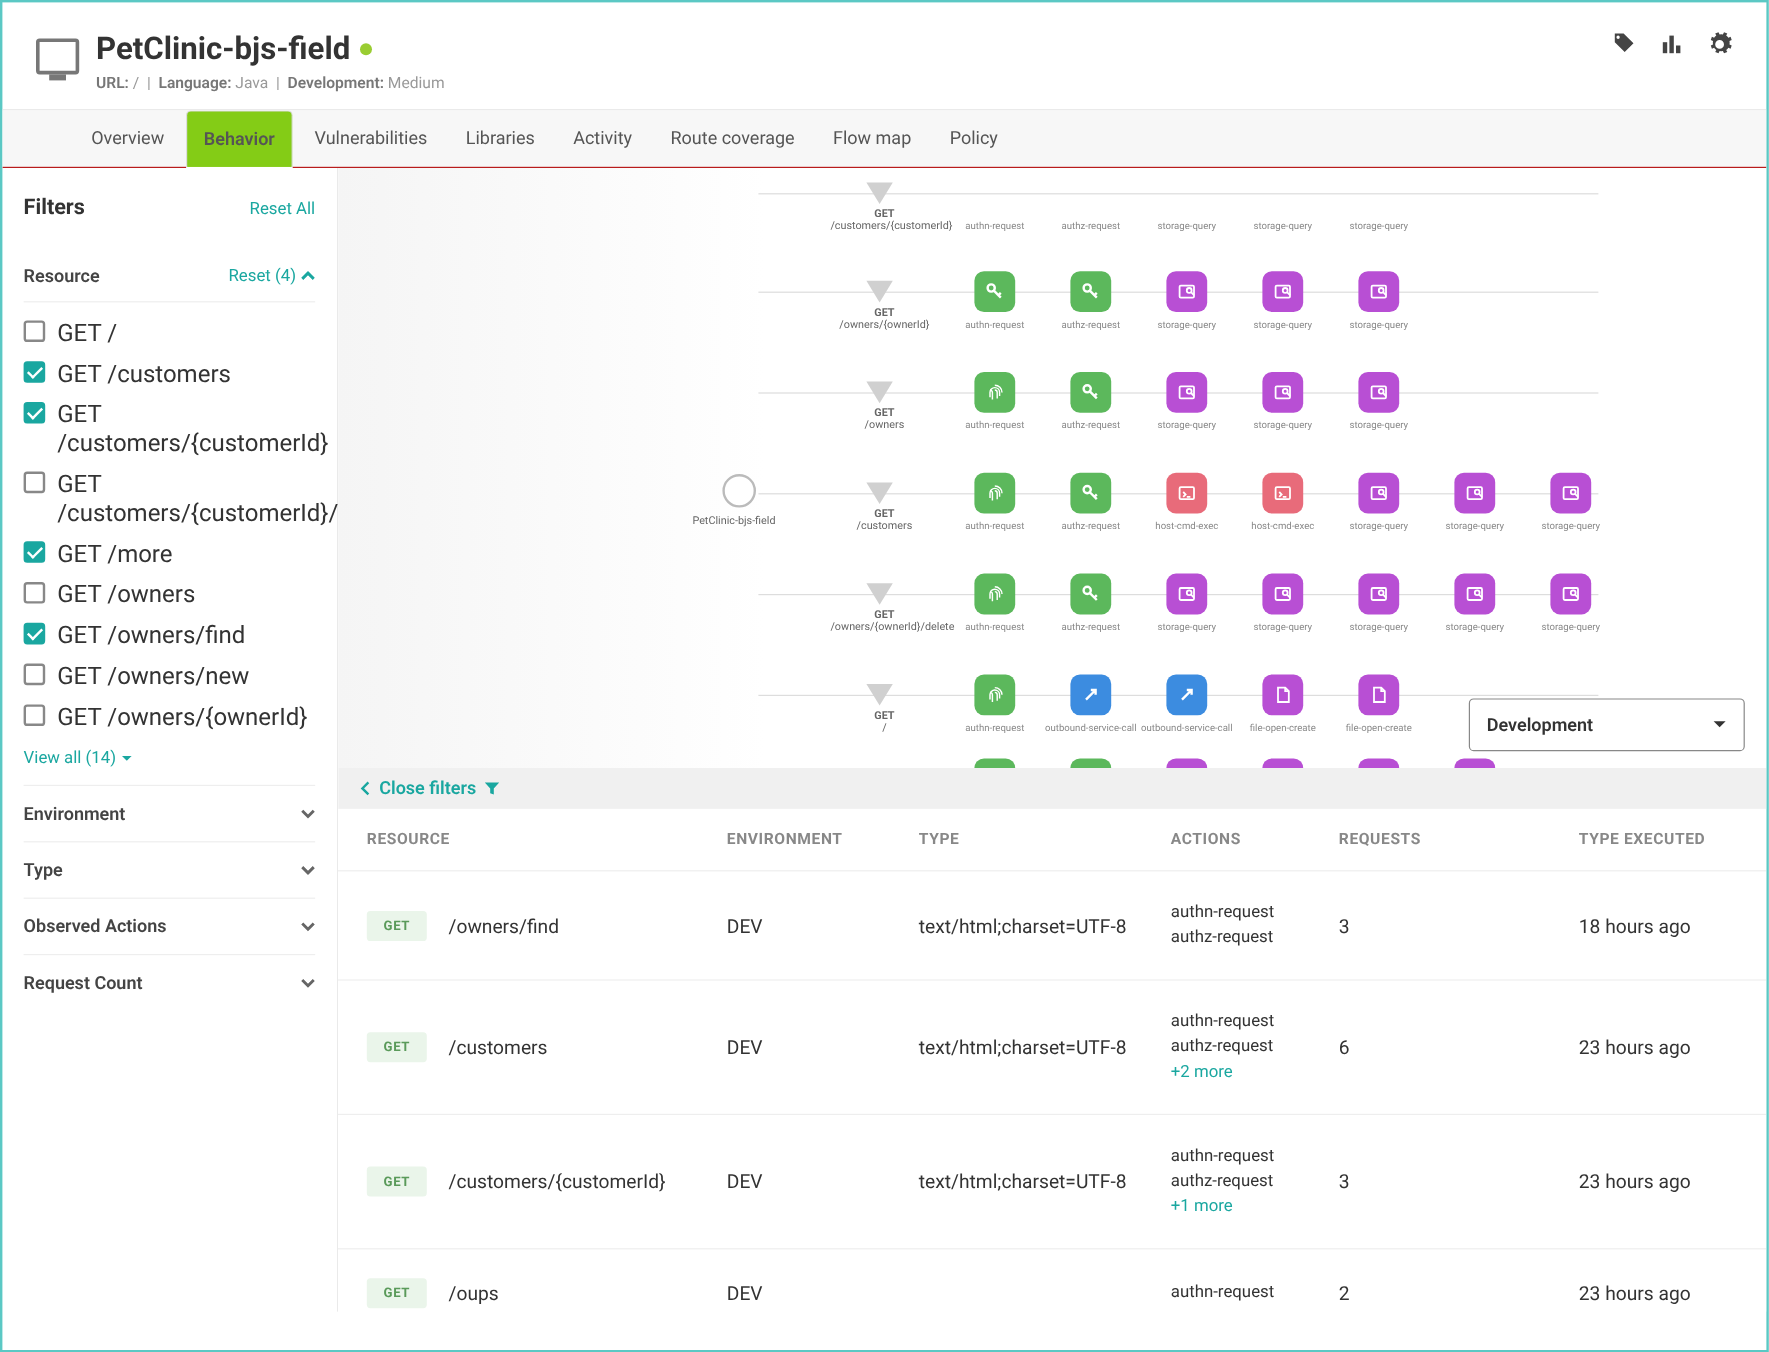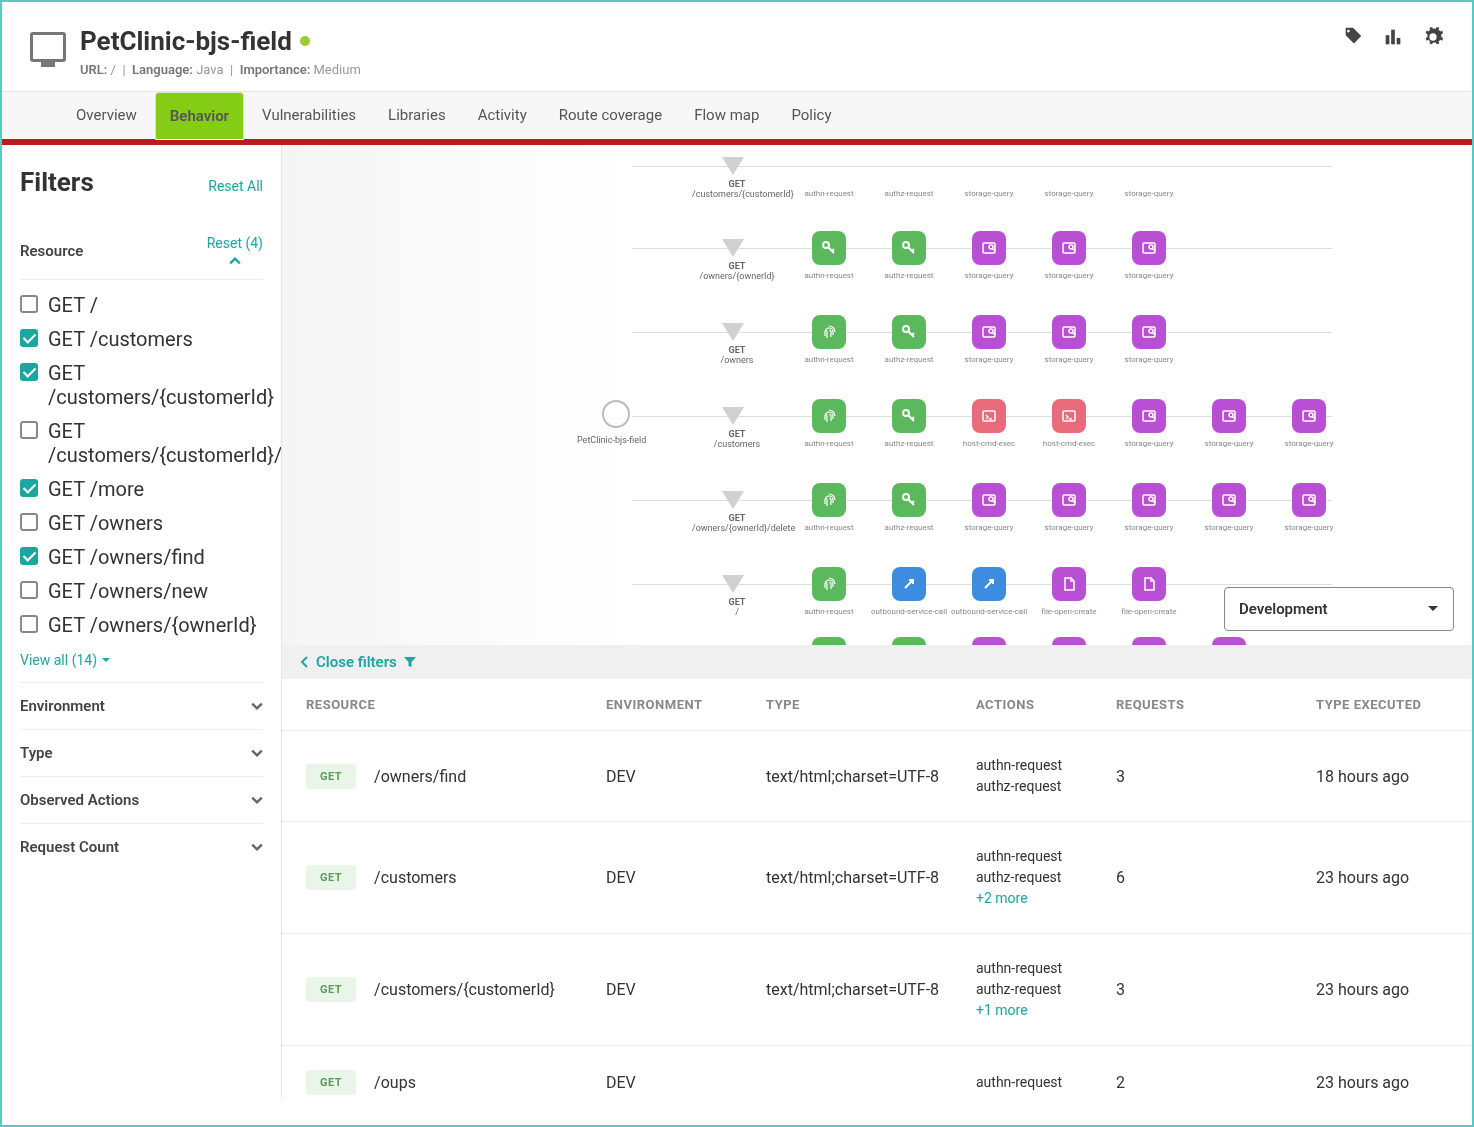--- a/index.html
+++ b/index.html
@@ -7,27 +7,27 @@
 .header { padding: 24px 28px 14px 28px; border-bottom: 1px solid #e5e5e5; display:flex; justify-content:space-between; align-items:flex-start;}
 .header-left { display:flex; align-items:flex-start; gap:14px; }
 .monitor-icon { width:36px; height:30px; border:3px solid #777; border-radius:3px; position:relative; margin-top:6px;}
 .monitor-icon::after { content:""; position:absolute; bottom:-8px; left:50%; transform:translateX(-50%); width:14px; height:5px; background:#777;}
 .app-title { font-size: 26px; font-weight: 700; display:flex; align-items:center; gap:8px;}
 .status-dot { width:10px; height:10px; background:#9acd32; border-radius:50%; }
 .meta { color:#999; font-size:13px; margin-top:6px; }
 .meta b { color:#777; font-weight:600; }
 .header-icons { display:flex; gap:18px; color:#555; }
 .header-icons svg { width:22px; height:22px; cursor:pointer; }
-.tabs { padding: 0 60px; background:#f7f7f7; border-bottom:6px solid #b91c1c; display:flex; gap:4px; }
+.tabs { padding: 0 60px; background:#f7f7f7; border-bottom:1px solid #b91c1c; display:flex; gap:4px; }
 .tab { padding:14px 14px; color:#555; cursor:pointer; font-size:15px; }
 .tab.active { background:#84cc16; border:1px solid #ddd; border-bottom:1px solid #fff; margin-bottom:-1px; border-radius:4px 4px 0 0; font-weight:600; }
 .main { display:flex; height: calc(100% - 170px); }
 .sidebar { width: 280px; padding: 22px 18px; border-right:1px solid #e5e5e5; overflow-y:auto;}
 .filters-head { display:flex; justify-content:space-between; align-items:baseline; margin-bottom:26px; }
-.filters-head h2 { font-size:26px; font-weight:700; }
+.filters-head h2 { font-size:18px; font-weight:700; }
 .link { color:#1aa7a0; font-size:14px; cursor:pointer; }
 .section-head { display:flex; justify-content:space-between; align-items:center; font-weight:600; color:#444; padding:12px 0; border-bottom:1px solid #eee; font-size:15px;}
 .section-head .link { font-weight:400; font-size:14px;}
 .chev { width:12px; height:12px; }
 .cb-list { padding:8px 0 4px 0; }
 .cb-row { display:flex; align-items:flex-start; gap:10px; padding:5px 0; font-size:20px; color:#333;}
 .cb { width:18px; height:18px; border:2px solid #888; border-radius:3px; flex-shrink:0; margin-top:2px; cursor:pointer; position:relative;}
 .cb.checked { background:#1aa7a0; border-color:#1aa7a0; }
 .cb.checked::after { content:""; position:absolute; left:4px; top:0px; width:5px; height:10px; border:solid #fff; border-width:0 2px 2px 0; transform:rotate(45deg);}
 .viewall { color:#1aa7a0; font-size:14px; padding:6px 0 14px 0; cursor:pointer; display:flex; align-items:center; gap:4px;}
@@ -67,21 +67,21 @@
   <div class="header-left">
     <div class="monitor-icon"></div>
     <div>
       <div class="app-title">
         <span>PetClinic-bjs-field</span>
         <span class="status-dot"></span>
       </div>
       <div class="meta">
         <b>URL:</b> <span>/</span> &nbsp;|&nbsp;
         <b>Language:</b> <span>Java</span> &nbsp;|&nbsp;
-        <b>Importance:</b> <span>Medium</span>
+        <b>Development:</b> <span>Medium</span>
       </div>
     </div>
   </div>
   <div class="header-icons">
     <svg viewBox="0 0 24 24" fill="#444">
         <path d="M21 11l-9-9H4v8l9 9 8-8zM7 7a1.5 1.5 0 110-3 1.5 1.5 0 010 3z"></path>
       </svg>
     <svg viewBox="0 0 24 24" fill="#444">
         <rect x="4" y="10" width="4" height="10"></rect>
         <rect x="10" y="4" width="4" height="16"></rect>
@@ -105,21 +105,21 @@
   </div>
 
 <div class="main">
   <div class="sidebar">
     <div class="filters-head">
       <h2>Filters</h2>
       <span class="link">Reset All</span>
     </div>
     <div class="section-head">
       <span>Resource</span>
-      <span style="display:flex;align-items:center;gap:4px;flex-direction:column;">
+      <span style="display:flex;align-items:center;gap:4px;">
         <span class="link">Reset (4)</span>
         <svg class="chev" viewBox="0 0 10 10">
             <path d="M1 7l4-4 4 4" stroke="#1aa7a0" fill="none" stroke-width="2"></path>
           </svg>
       </span>
     </div>
     <div class="cb-list" id="resource-list">
         <div class="cb-row">
           <div class="cb"></div>
           <span>GET /</span>

